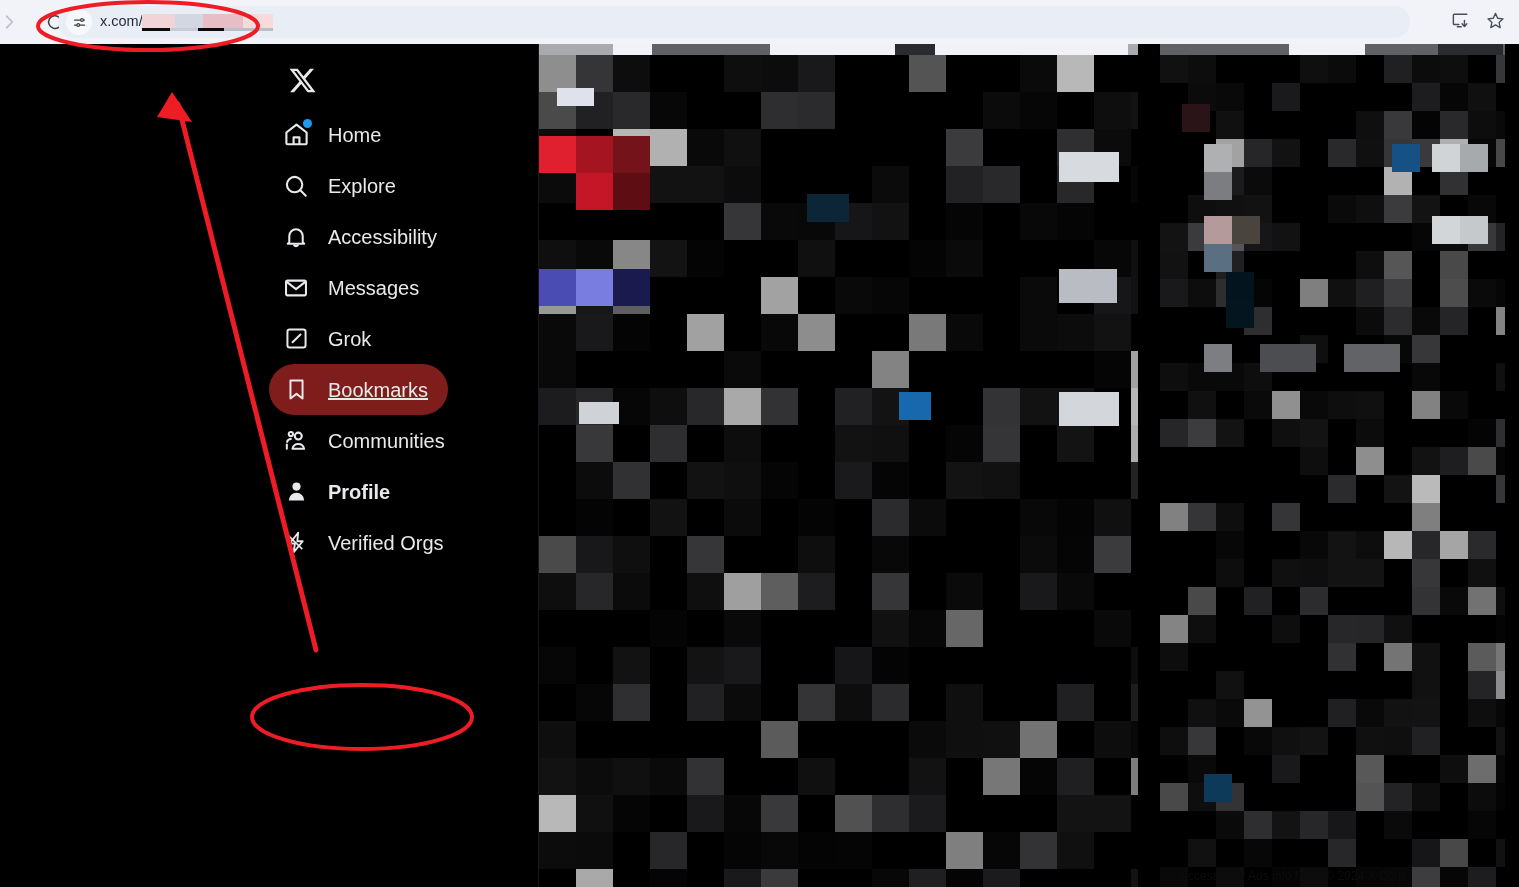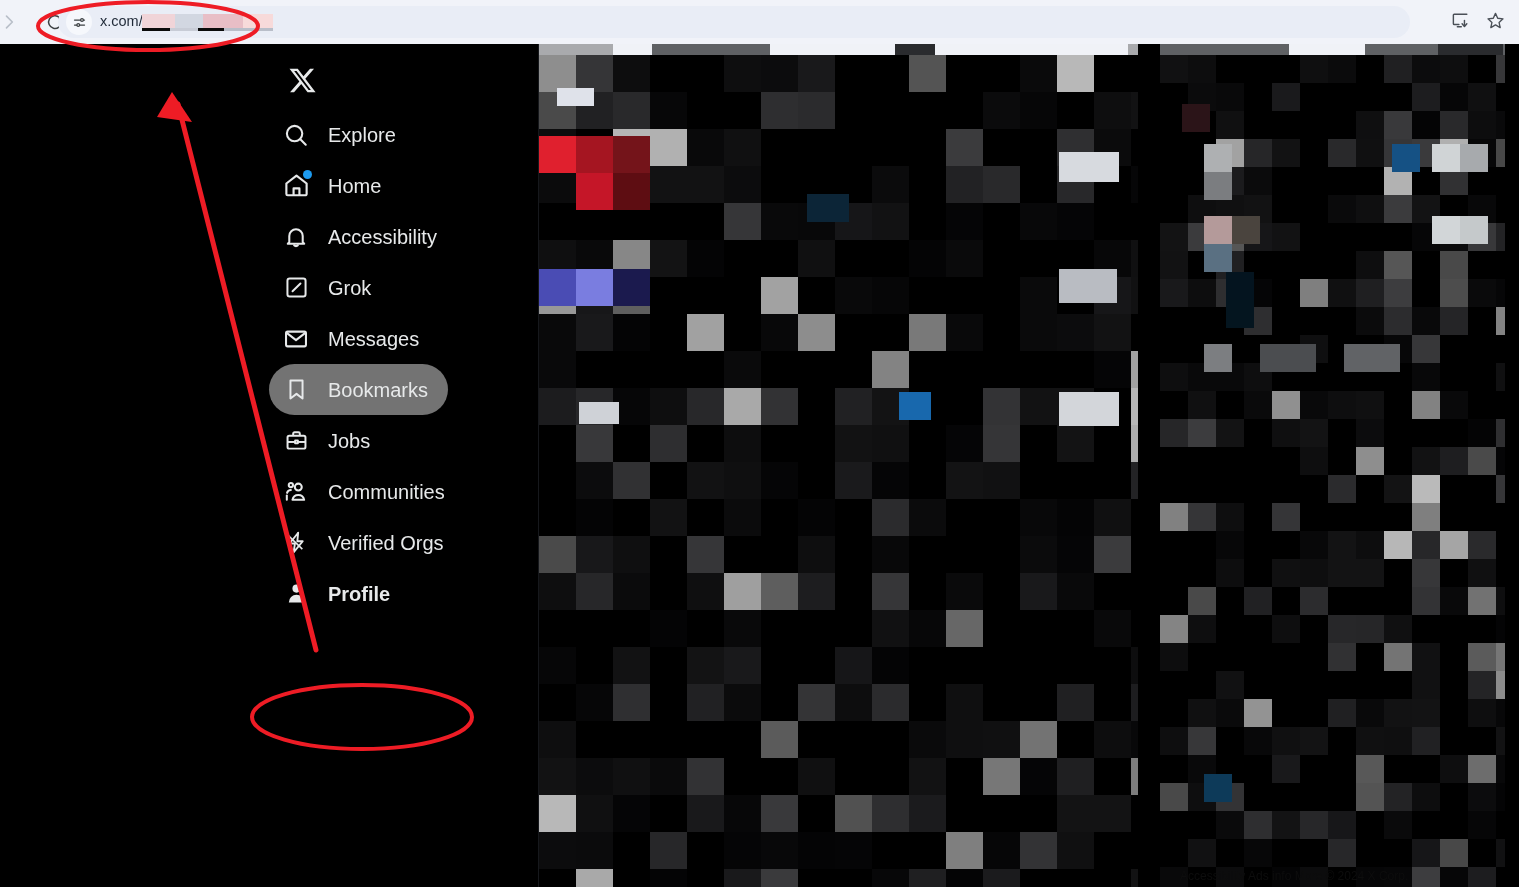--- a/index.html
+++ b/index.html
@@ -61,21 +61,21 @@
     color:#e7e9ea;
   }
   .nav-item .ic {
     width:30px; height:30px; flex:0 0 auto; position:relative;
     display:flex; align-items:center; justify-content:center;
   }
   .nav-item .lbl {
     margin-left:17px; font-size:20px; line-height:24px;
     color:#e7e9ea; font-weight:400; white-space:nowrap;
   }
-  .nav-item.active { background:#737373; }
+  .nav-item.active { background:#7f1d1d;text-decoration:underline; }
   .nav-item.bold .lbl { font-weight:700; }
   .dot-badge {
     position:absolute; right:-1px; top:-1px; width:9px; height:9px;
     border-radius:50%; background:#1d9bf0;
   }
   .post-btn {
     position:absolute; left:11px; top:764px; width:234px; height:52px;
     background:#1d9bf0; border-radius:26px;
     display:flex; align-items:center; justify-content:center;
     color:#fff; font-size:17px; font-weight:700;
@@ -173,122 +173,111 @@
       <div class="x-logo">
         <svg width="29" height="29" viewBox="0 0 24 24" fill="#e7e9ea">
           <path d="M18.244 2.25h3.308l-7.227 8.26 8.502 11.24H16.17l-5.214-6.817L4.99 21.75H1.68l7.73-8.835L1.254 2.25H8.08l4.713 6.231zm-1.161 17.52h1.833L7.084 4.126H5.117z"></path>
         </svg>
       </div>
 
       <div class="nav-list">
 
         <a class="nav-item">
           <span class="ic">
+            <svg width="27" height="27" viewBox="0 0 24 24" fill="none" stroke="#e7e9ea" stroke-width="1.9" stroke-linejoin="round">
+              <path d="M3 10.2 12 3.2l9 7v9.3a1.2 1.2 0 0 1-1.2 1.2H4.2A1.2 1.2 0 0 1 3 19.5z"></path>
+              <path d="M9.4 20.7v-6.1h5.2v6.1"></path>
+            </svg>
+            <span class="dot-badge"></span>
+          </span>
+          <span class="lbl">Home</span>
+        </a>
+
+        <a class="nav-item">
+          <span class="ic">
             <svg width="26" height="26" viewBox="0 0 24 24" fill="none" stroke="#e7e9ea" stroke-width="1.9" stroke-linecap="round">
               <circle cx="10.7" cy="10.7" r="7.1"></circle>
               <line x1="16" y1="16" x2="21" y2="21"></line>
             </svg>
           </span>
           <span class="lbl">Explore</span>
         </a>
 
         <a class="nav-item">
           <span class="ic">
-            <svg width="27" height="27" viewBox="0 0 24 24" fill="none" stroke="#e7e9ea" stroke-width="1.9" stroke-linejoin="round">
-              <path d="M3 10.2 12 3.2l9 7v9.3a1.2 1.2 0 0 1-1.2 1.2H4.2A1.2 1.2 0 0 1 3 19.5z"></path>
-              <path d="M9.4 20.7v-6.1h5.2v6.1"></path>
-            </svg>
-            <span class="dot-badge"></span>
-          </span>
-          <span class="lbl">Home</span>
-        </a>
-
-        <a class="nav-item">
-          <span class="ic">
             <svg width="26" height="26" viewBox="0 0 24 24" fill="none" stroke="#e7e9ea" stroke-width="1.9" stroke-linejoin="round">
               <path d="M18.2 16.6V11a6.2 6.2 0 1 0-12.4 0v5.6L4.4 18.3h15.2z"></path>
               <path d="M9.9 18.9a2.2 2.2 0 0 0 4.2 0"></path>
             </svg>
           </span>
           <span class="lbl">Accessibility</span>
         </a>
 
         <a class="nav-item">
           <span class="ic">
+            <svg width="26" height="26" viewBox="0 0 24 24" fill="none" stroke="#e7e9ea" stroke-width="1.9" stroke-linejoin="round">
+              <rect x="2.8" y="5.2" width="18.4" height="13.6" rx="1.4"></rect>
+              <polyline points="3.4 6.4 12 13 20.6 6.4"></polyline>
+            </svg>
+          </span>
+          <span class="lbl">Messages</span>
+        </a>
+
+        <a class="nav-item">
+          <span class="ic">
             <svg width="25" height="25" viewBox="0 0 24 24" fill="none" stroke="#e7e9ea" stroke-width="1.9" stroke-linejoin="round">
               <rect x="3.3" y="3.3" width="17.4" height="17.4" rx="2.2"></rect>
               <line x1="8.2" y1="15.6" x2="15.8" y2="8.2" stroke-linecap="round"></line>
             </svg>
           </span>
           <span class="lbl">Grok</span>
         </a>
 
-        <a class="nav-item">
-          <span class="ic">
-            <svg width="26" height="26" viewBox="0 0 24 24" fill="none" stroke="#e7e9ea" stroke-width="1.9" stroke-linejoin="round">
-              <rect x="2.8" y="5.2" width="18.4" height="13.6" rx="1.4"></rect>
-              <polyline points="3.4 6.4 12 13 20.6 6.4"></polyline>
-            </svg>
-          </span>
-          <span class="lbl">Messages</span>
-        </a>
-
         <a class="nav-item active">
           <span class="ic">
             <svg width="25" height="25" viewBox="0 0 24 24" fill="none" stroke="#e7e9ea" stroke-width="1.9" stroke-linejoin="round">
               <path d="M6.2 3.4h11.6v17.2L12 16.2l-5.8 4.4z"></path>
             </svg>
           </span>
           <span class="lbl">Bookmarks</span>
         </a>
 
-        <a class="nav-item">
-          <span class="ic">
-            <svg width="25" height="25" viewBox="0 0 24 24" fill="none" stroke="#e7e9ea" stroke-width="1.9" stroke-linejoin="round">
-              <rect x="3.4" y="7.4" width="17.2" height="12.4" rx="1.6"></rect>
-              <path d="M8.8 7.2V5.4a1.3 1.3 0 0 1 1.3-1.3h3.8a1.3 1.3 0 0 1 1.3 1.3v1.8"></path>
-              <line x1="3.6" y1="13.4" x2="20.4" y2="13.4"></line>
-              <rect x="10.7" y="12.1" width="2.6" height="2.6" fill="#000"></rect>
-            </svg>
-          </span>
-          <span class="lbl">Jobs</span>
-        </a>
 
         <a class="nav-item">
           <span class="ic">
             <svg width="27" height="27" viewBox="0 0 24 24" fill="none" stroke="#e7e9ea" stroke-width="1.8" stroke-linecap="round" stroke-linejoin="round">
               <circle cx="13.6" cy="8.1" r="3.1"></circle>
               <path d="M8.4 19.4a5.3 5.3 0 0 1 10.4 0z"></path>
               <circle cx="7" cy="6.3" r="1.9"></circle>
               <path d="M3.6 13.2a3.6 3.6 0 0 1 3.4-2.6"></path>
               <line x1="3.4" y1="15.6" x2="3.4" y2="19.4"></line>
             </svg>
           </span>
           <span class="lbl">Communities</span>
         </a>
 
 
+        <a class="nav-item bold">
+          <span class="ic">
+            <svg width="25" height="25" viewBox="0 0 24 24" fill="#e7e9ea">
+              <circle cx="12" cy="7.3" r="3.9"></circle>
+              <path d="M4.6 20.6a7.4 7.4 0 0 1 14.8 0z"></path>
+            </svg>
+          </span>
+          <span class="lbl">Profile</span>
+        </a>
+
         <a class="nav-item">
           <span class="ic">
             <svg width="25" height="25" viewBox="0 0 24 24" fill="none" stroke="#e7e9ea" stroke-width="1.8" stroke-linejoin="round">
               <path d="M13.6 2.6 5.4 13h5.1l-1.3 8.4L18 10.8h-5.2z"></path>
               <line x1="4.2" y1="5.4" x2="17.6" y2="18.4" stroke-width="1.5"></line>
             </svg>
           </span>
           <span class="lbl">Verified Orgs</span>
-        </a>
-
-        <a class="nav-item bold">
-          <span class="ic">
-            <svg width="25" height="25" viewBox="0 0 24 24" fill="#e7e9ea">
-              <circle cx="12" cy="7.3" r="3.9"></circle>
-              <path d="M4.6 20.6a7.4 7.4 0 0 1 14.8 0z"></path>
-            </svg>
-          </span>
-          <span class="lbl">Profile</span>
         </a>
 
       </div>
 
     </nav>
 
     <div class="content-col">
       <div class="mosaic" id="mosaic-main">
           <div class="mo" style="left:0px;top:0;width:74px;height:11px;background:#a9aaad;"></div>
           <div class="mo" style="left:74px;top:0;width:39px;height:11px;background:#f0f2f7;"></div>

